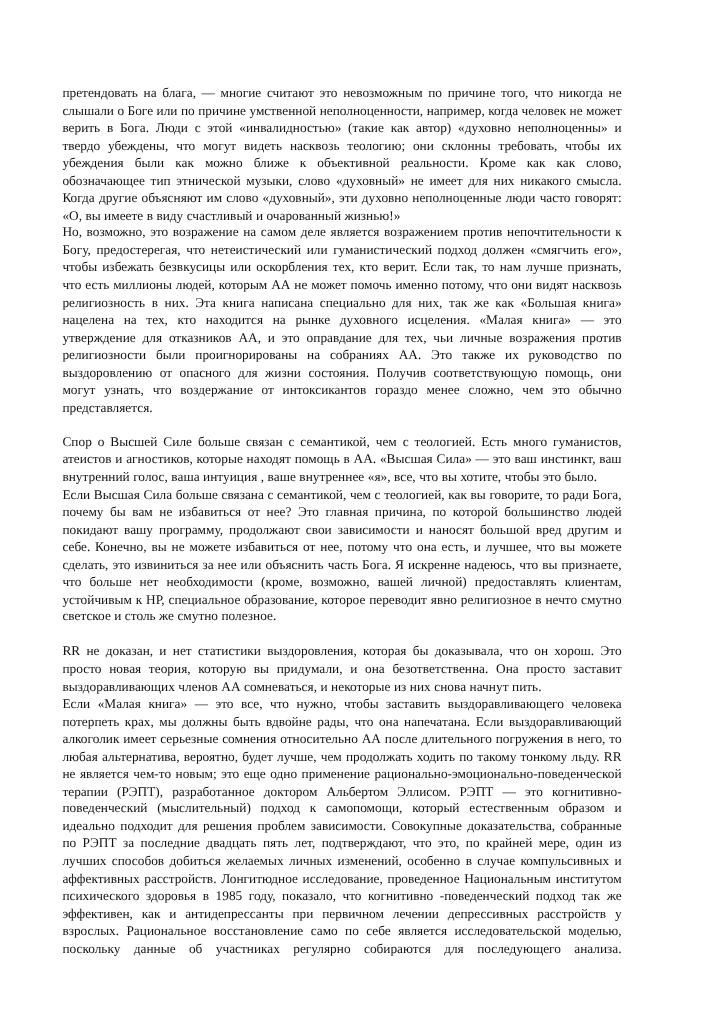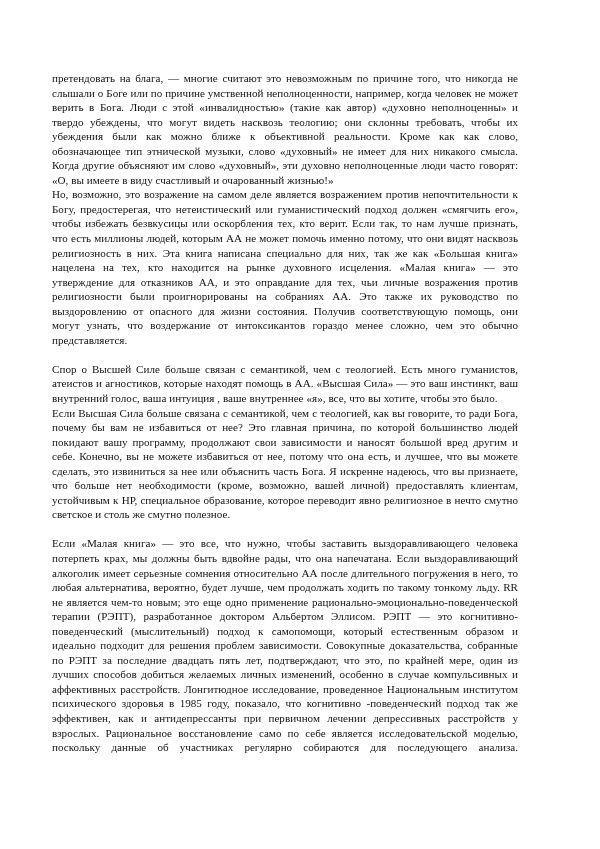--- a/index.html
+++ b/index.html
@@ -60,17 +60,18 @@
     <p class="para body">Но, возможно, это возражение на самом деле является возражением против непочтительности к Богу, предостерегая, что нетеистический или гуманистический подход должен «смягчить его», чтобы избежать безвкусицы или оскорбления тех, кто верит. Если так, то нам лучше признать, что есть миллионы людей, которым АА не может помочь именно потому, что они видят насквозь религиозность в них. Эта книга написана специально для них, так же как «Большая книга» нацелена на тех, кто находится на рынке духовного исцеления. «Малая книга» — это утверждение для отказников АА, и это оправдание для тех, чьи личные возражения против религиозности были проигнорированы на собраниях АА. Это также их руководство по выздоровлению от опасного для жизни состояния. Получив соответствующую помощь, они могут узнать, что воздержание от интоксикантов гораздо менее сложно, чем это обычно представляется.</p>
 
     <div class="spacer-block"></div>
 
     <p class="para heading">Спор о Высшей Силе больше связан с семантикой, чем с теологией. Есть много гуманистов, атеистов и агностиков, которые находят помощь в АА. «Высшая Сила» — это ваш инстинкт, ваш внутренний голос, ваша интуиция , ваше внутреннее «я», все, что вы хотите, чтобы это было.</p>
 
     <p class="para body">Если Высшая Сила больше связана с семантикой, чем с теологией, как вы говорите, то ради Бога, почему бы вам не избавиться от нее? Это главная причина, по которой большинство людей покидают вашу программу, продолжают свои зависимости и наносят большой вред другим и себе. Конечно, вы не можете избавиться от нее, потому что она есть, и лучшее, что вы можете сделать, это извиниться за нее или объяснить часть Бога. Я искренне надеюсь, что вы признаете, что больше нет необходимости (кроме, возможно, вашей личной) предоставлять клиентам, устойчивым к НР, специальное образование, которое переводит явно религиозное в нечто смутно светское и столь же смутно полезное.</p>
 
     <div class="spacer-block"></div>
 
+    <p class="para heading">RR не доказан, и нет статистики выздоровления, которая бы доказывала, что он хорош. Это просто новая теория, которую вы придумали, и она безответственна. Она просто заставит выздоравливающих членов АА сомневаться, и некоторые из них снова начнут пить.</p>
 
     <p class="para body last-line-justify">Если «Малая книга» — это все, что нужно, чтобы заставить выздоравливающего человека потерпеть крах, мы должны быть вдвойне рады, что она напечатана. Если выздоравливающий алкоголик имеет серьезные сомнения относительно АА после длительного погружения в него, то любая альтернатива, вероятно, будет лучше, чем продолжать ходить по такому тонкому льду. RR не является чем-то новым; это еще одно применение рационально-эмоционально-поведенческой терапии (РЭПТ), разработанное доктором Альбертом Эллисом. РЭПТ — это когнитивно-поведенческий (мыслительный) подход к самопомощи, который естественным образом и идеально подходит для решения проблем зависимости. Совокупные доказательства, собранные по РЭПТ за последние двадцать пять лет, подтверждают, что это, по крайней мере, один из лучших способов добиться желаемых личных изменений, особенно в случае компульсивных и аффективных расстройств. Лонгитюдное исследование, проведенное Национальным институтом психического здоровья в 1985 году, показало, что когнитивно -поведенческий подход так же эффективен, как и антидепрессанты при первичном лечении депрессивных расстройств у взрослых. Рациональное восстановление само по себе является исследовательской моделью, поскольку данные об участниках регулярно собираются для последующего анализа.</p>
 
   </div>
 </div>
 
 </body></html>

